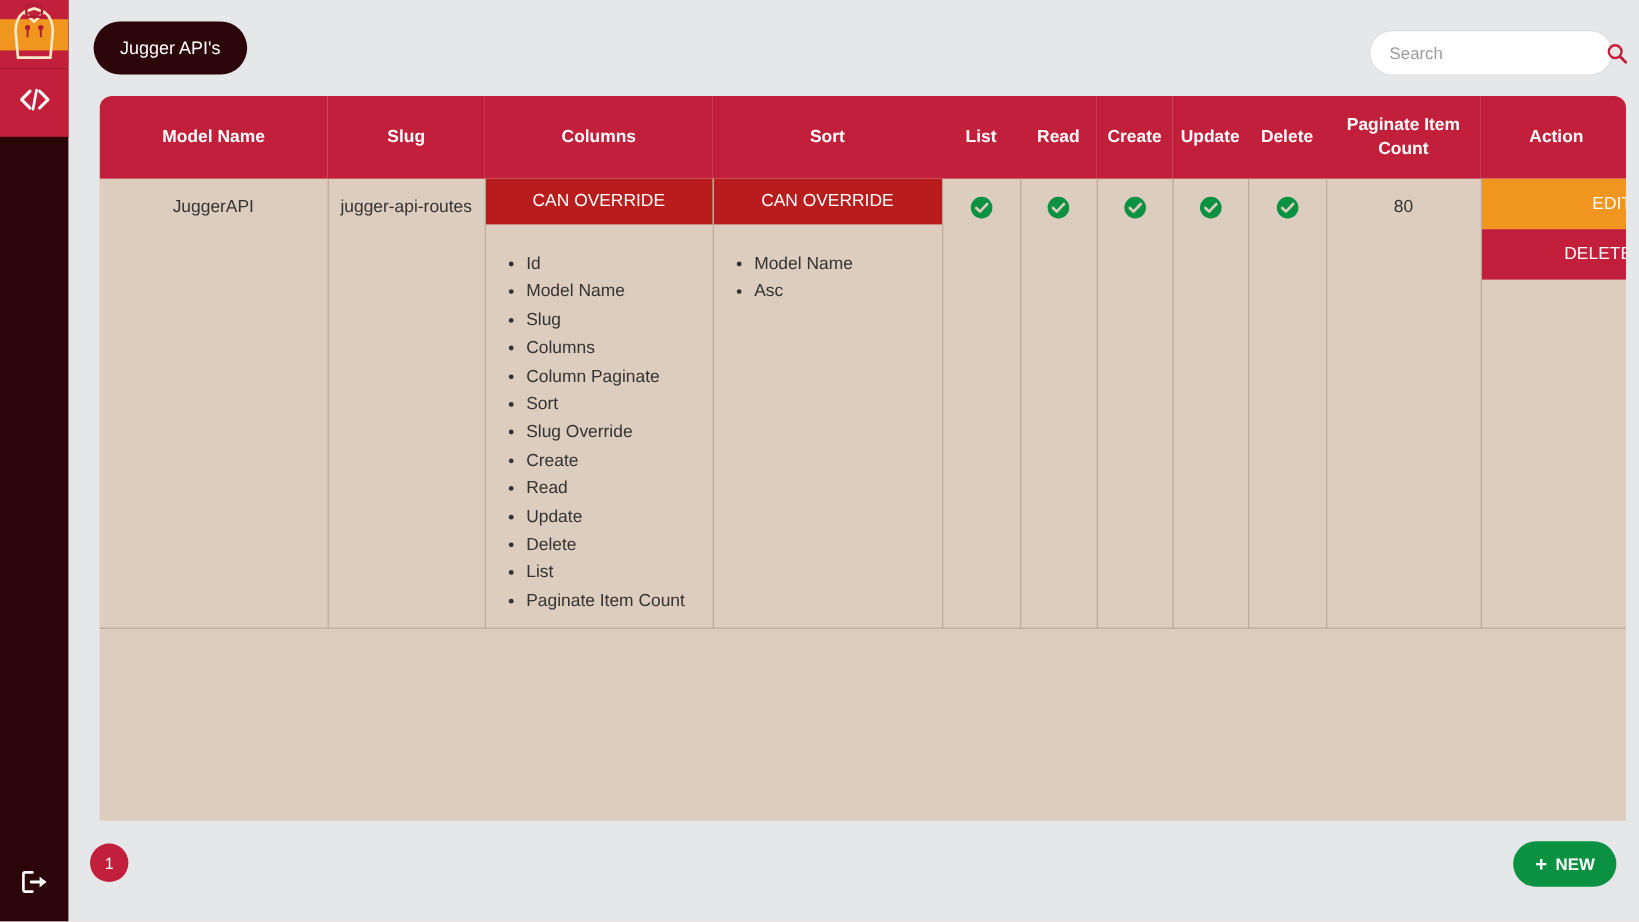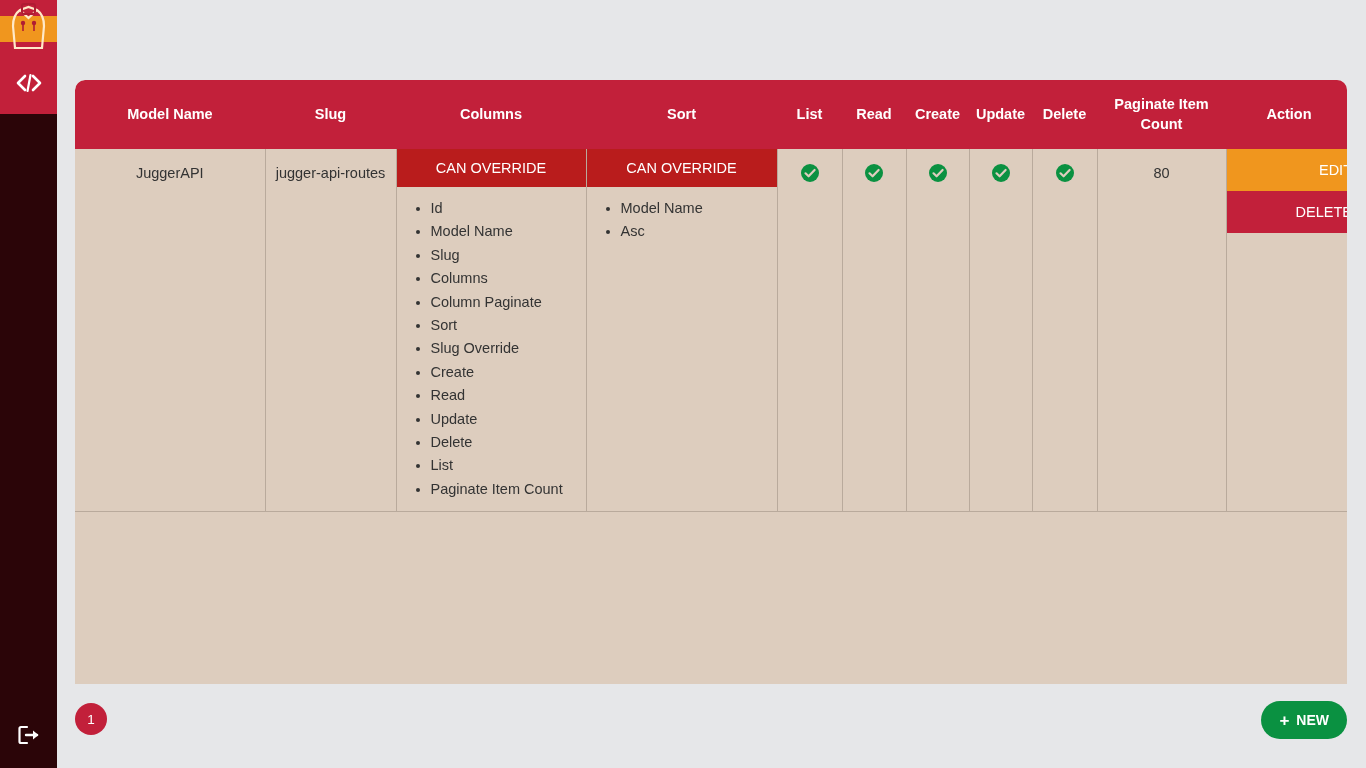--- a/index.html
+++ b/index.html
@@ -62,21 +62,21 @@
   .search-wrap input {
     flex: 1 1 auto; border: none; outline: none;
     font-family: "Liberation Sans", sans-serif;
     font-size: 14px; color: #555; background: transparent;
   }
   .search-wrap input::placeholder { color: #9a9a9a; }
   .search-icon { width: 17px; height: 17px; flex: 0 0 auto; }
 
   
   .card {
-    position: absolute; left: 75px; top: 80px;
+    position: absolute; left: 83px; top: 80px;
     width: 1272px; height: 604px;
     background: #ddcdbe;
     border-radius: 10px 10px 0 0;
     overflow: hidden;
   }
   table.grid {
     width: 1272px;
     border-collapse: collapse;
     table-layout: fixed;
   }
@@ -110,21 +110,21 @@
 
   .override-badge {
     background: #b91c1c;
     color: #ffffff;
     font-size: 14.5px;
     padding: 11px 4px;
     text-align: center;
   }
   .bullet-list {
     text-align: left;
-    padding: 10px 10px 10px 34px;
+    padding: 22px 10px 10px 34px;
     color: #333;
     line-height: 1.58;
     font-size: 14.5px;
   }
   .bullet-list li { margin: 0 0 0.5px 0; }
 
   .check-cell { text-align: center; padding-top: 14px; }
   .check-icon { width: 20px; height: 20px; display: inline-block; vertical-align: middle; }
 
   .action-cell { padding: 0; }
@@ -195,20 +195,32 @@
       <span>
         <svg width="24" height="22" viewBox="0 0 24 22">
           <path d="M10 3 H4 Q2.5 3 2.5 4.5 V17.5 Q2.5 19 4 19 H10" fill="none" stroke="#ffffff" stroke-width="2.2" stroke-linecap="round" stroke-linejoin="round"></path>
           <path d="M9 11 H20" fill="none" stroke="#ffffff" stroke-width="2.4" stroke-linecap="round"></path>
           <path d="M16 6.5 L21.5 11 L16 15.5 Z" fill="#ffffff"></path>
         </svg>
       </span>
     </div>
   </nav>
 
+  <header class="topbar">
+    <div class="title-pill">Jugger API's</div>
+    <div class="search-wrap">
+      <input type="text" placeholder="Search" style="">
+      <span class="search-icon">
+        <svg width="17" height="17" viewBox="0 0 17 17">
+          <circle cx="7" cy="7" r="5.3" fill="none" stroke="#c2203a" stroke-width="2"></circle>
+          <path d="M11 11 L16 16" stroke="#c2203a" stroke-width="2.4" stroke-linecap="round"></path>
+        </svg>
+      </span>
+    </div>
+  </header>
 
   <section class="card">
     <table class="grid">
       <colgroup>
         <col style="width:190px">
           <col style="width:131px">
           <col style="width:190px">
         <col style="width:191px">
           <col style="width:65px">
           <col style="width:64px">

